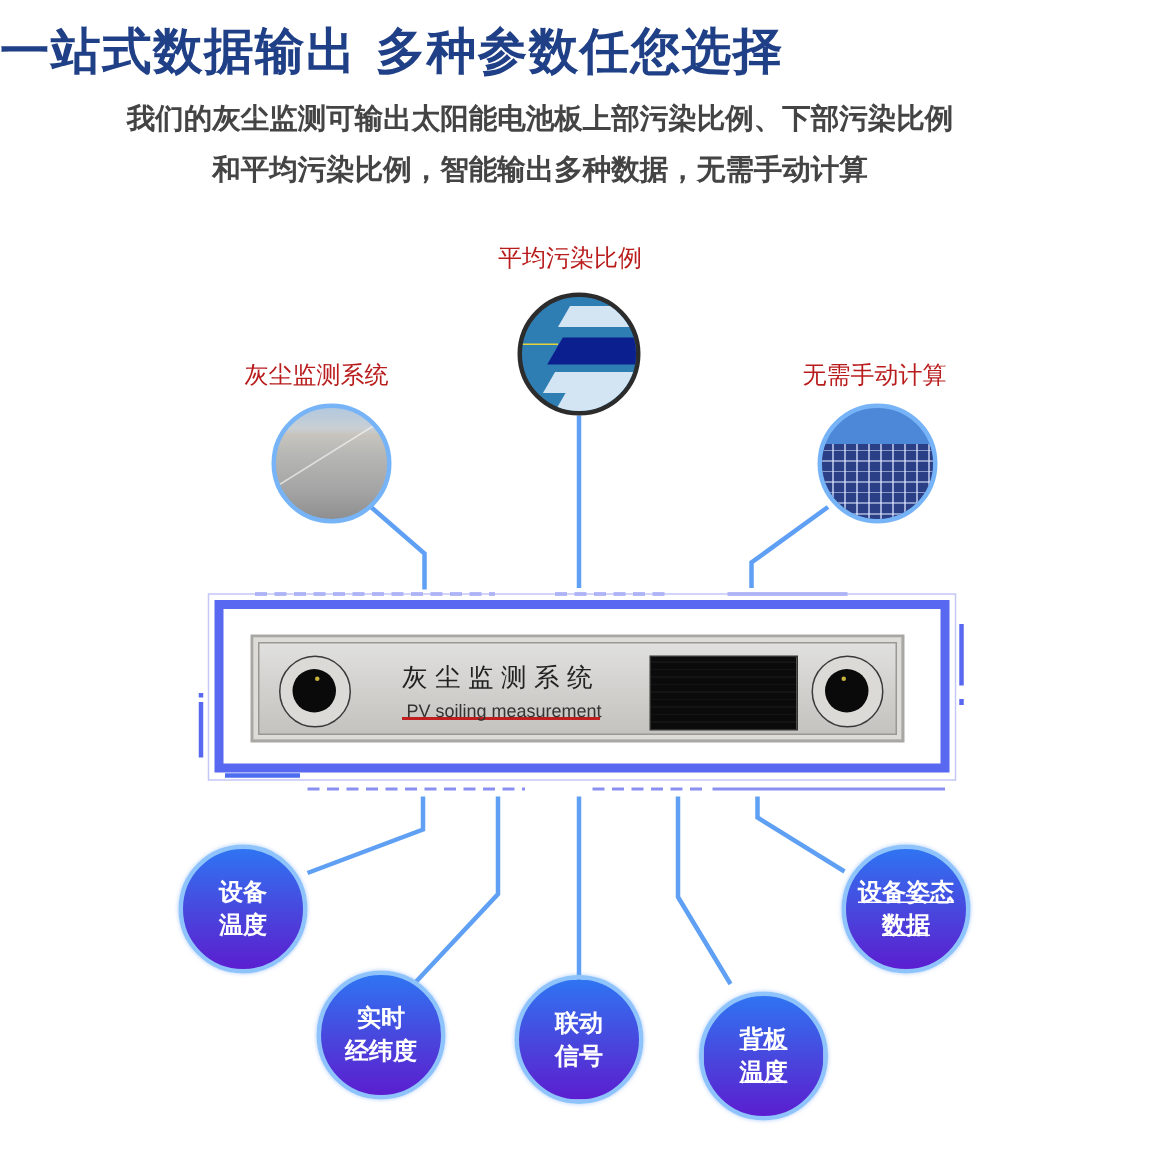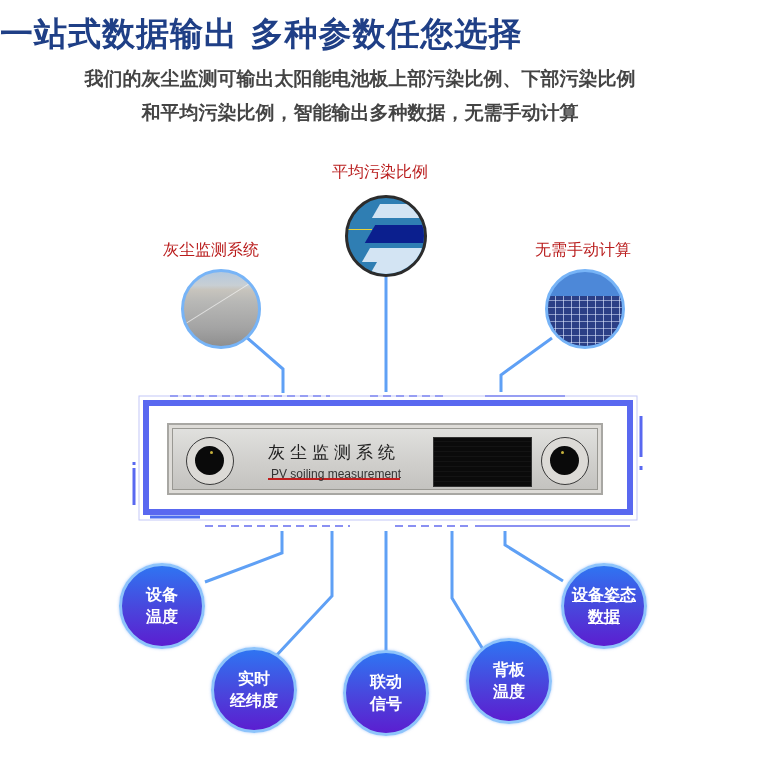--- a/index.html
+++ b/index.html
@@ -188,20 +188,20 @@
   <span>温度</span>
 </div>
 <div class="bubble" style="left:211px; top:647px;">
   <span>实时</span>
   <span>经纬度</span>
 </div>
 <div class="bubble" style="left:343px; top:650px;">
   <span>联动</span>
   <span>信号</span>
 </div>
-<div class="bubble" style="left:466px; top:638px;">
+<div class="bubble" style="left:466px; top:661px;text-decoration:underline;">
   <span>背板</span>
   <span>温度</span>
 </div>
 <div class="bubble" style="left:561px; top:563px;text-decoration:underline;">
   <span>设备姿态</span>
   <span>数据</span>
 </div>
 
 </body></html>

